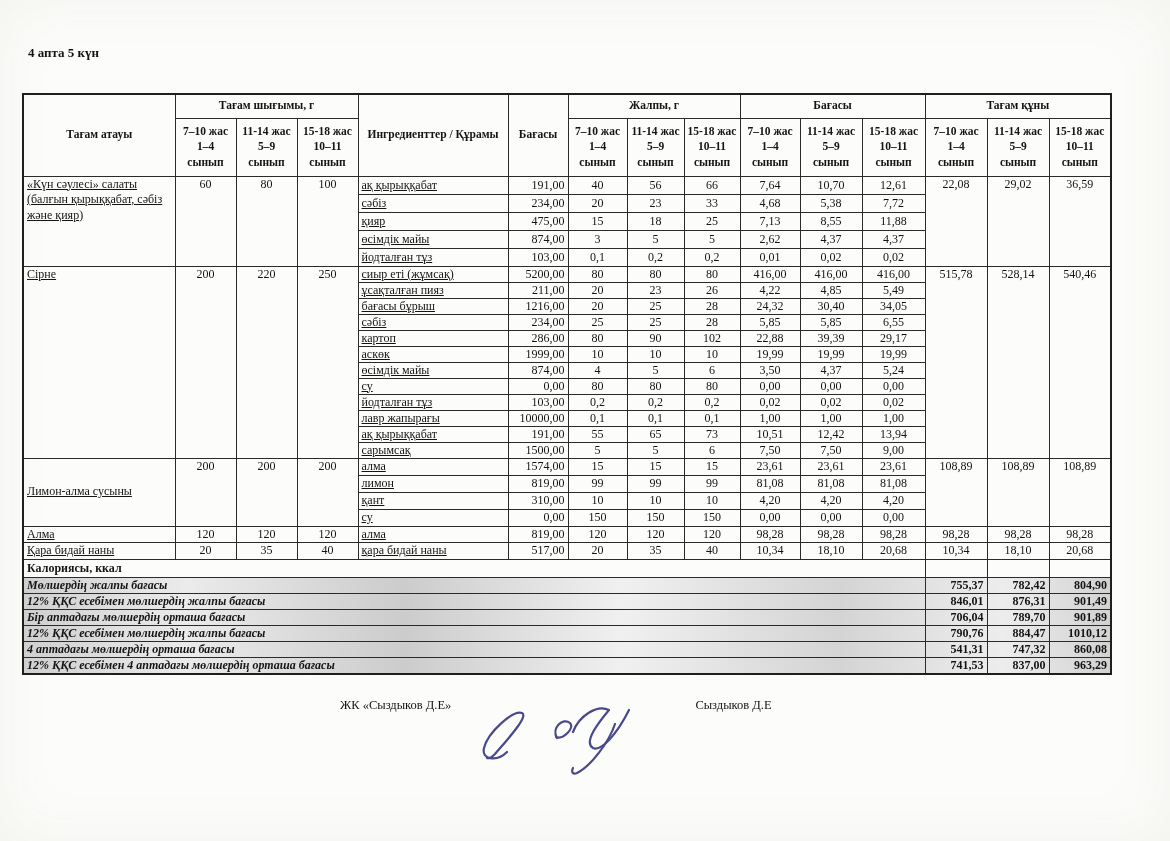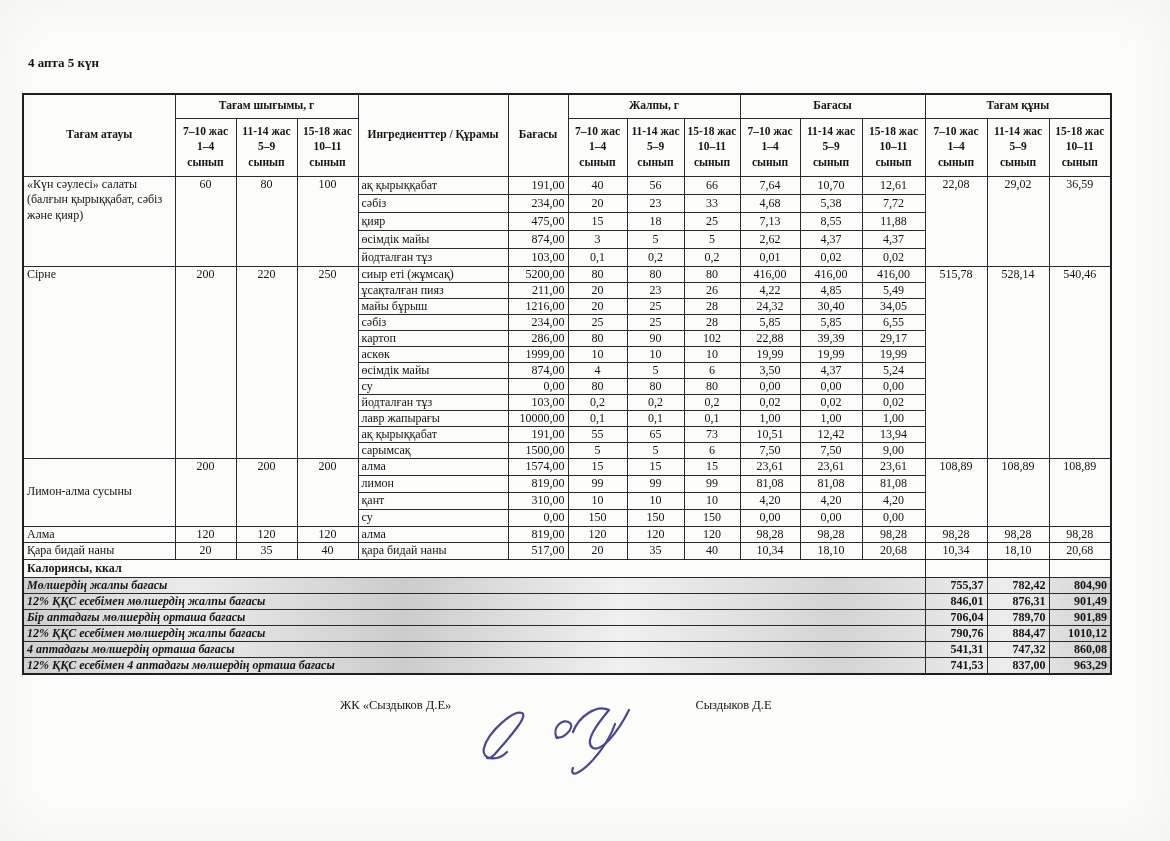--- a/index.html
+++ b/index.html
@@ -5,21 +5,21 @@
   html,body{margin:0;padding:0;}
   body{
     width:1170px;height:841px;position:relative;
     background:#fcfcfa;
     font-family:"Liberation Serif","DejaVu Serif",serif;
     color:#141414;
     box-shadow:inset 0 0 60px rgba(120,115,100,0.07);
     overflow:hidden;
   }
   .doc-title{
-    position:absolute;left:28px;top:55px;
+    position:absolute;left:28px;top:45px;
     font-size:13px;font-weight:bold;
   }
   table.menu{
     position:absolute;left:22px;top:93px;
     width:1088px;
     border-collapse:collapse;table-layout:fixed;
     border:2px solid #1f1f1f;
     font-size:12px;
   }
   table.menu th, table.menu td{
@@ -36,21 +36,21 @@
   tr.shdr{height:58px;}
   tr.g1{height:18px;}
   tr.g2{height:16px;}
   tr.g3{height:17px;}
   tr.single{height:16px;}
   tr.cal{height:18px;padding-left:12px;}
   tr.sum{
     height:15px;
     background:linear-gradient(90deg,#cfcfcf 0%,#ebebeb 15%,#cccccc 35%,#f0f0f0 55%,#d4d4d4 75%,#ededed 90%,#d2d2d2 100%);
   }
-  td.l{text-align:left;}
+  td.l{text-align:left;text-decoration:underline;}
   td.c{text-align:center;}
   td.price{text-align:right;padding-right:12px;}
   td.vtop{vertical-align:top;padding-top:2px;}
   td.dish{line-height:1.3;padding-left:4px;}
   td.ing{padding-left:4px;}
   td.callabel{font-weight:bold;padding-left:4px;}
   td.sumlabel{font-weight:bold;font-style:italic;padding-left:4px;font-size:12px;}
   td.sumval{font-weight:bold;text-align:right;padding-right:4px;}
   .sig-row{
     position:absolute;left:340px;top:698px;
@@ -214,21 +214,21 @@
       <td class="l ing">ұсақталған пияз</td>
       <td class="price">211,00</td>
       <td class="c">20</td>
       <td class="c">23</td>
       <td class="c">26</td>
       <td class="c">4,22</td>
       <td class="c">4,85</td>
       <td class="c">5,49</td>
     </tr>
     <tr class="g2">
-      <td class="l ing">майы бұрыш</td>
+      <td class="l ing">бағасы бұрыш</td>
       <td class="price">1216,00</td>
       <td class="c">20</td>
       <td class="c">25</td>
       <td class="c">28</td>
       <td class="c">24,32</td>
       <td class="c">30,40</td>
       <td class="c">34,05</td>
     </tr>
     <tr class="g2">
       <td class="l ing">сәбіз</td>

